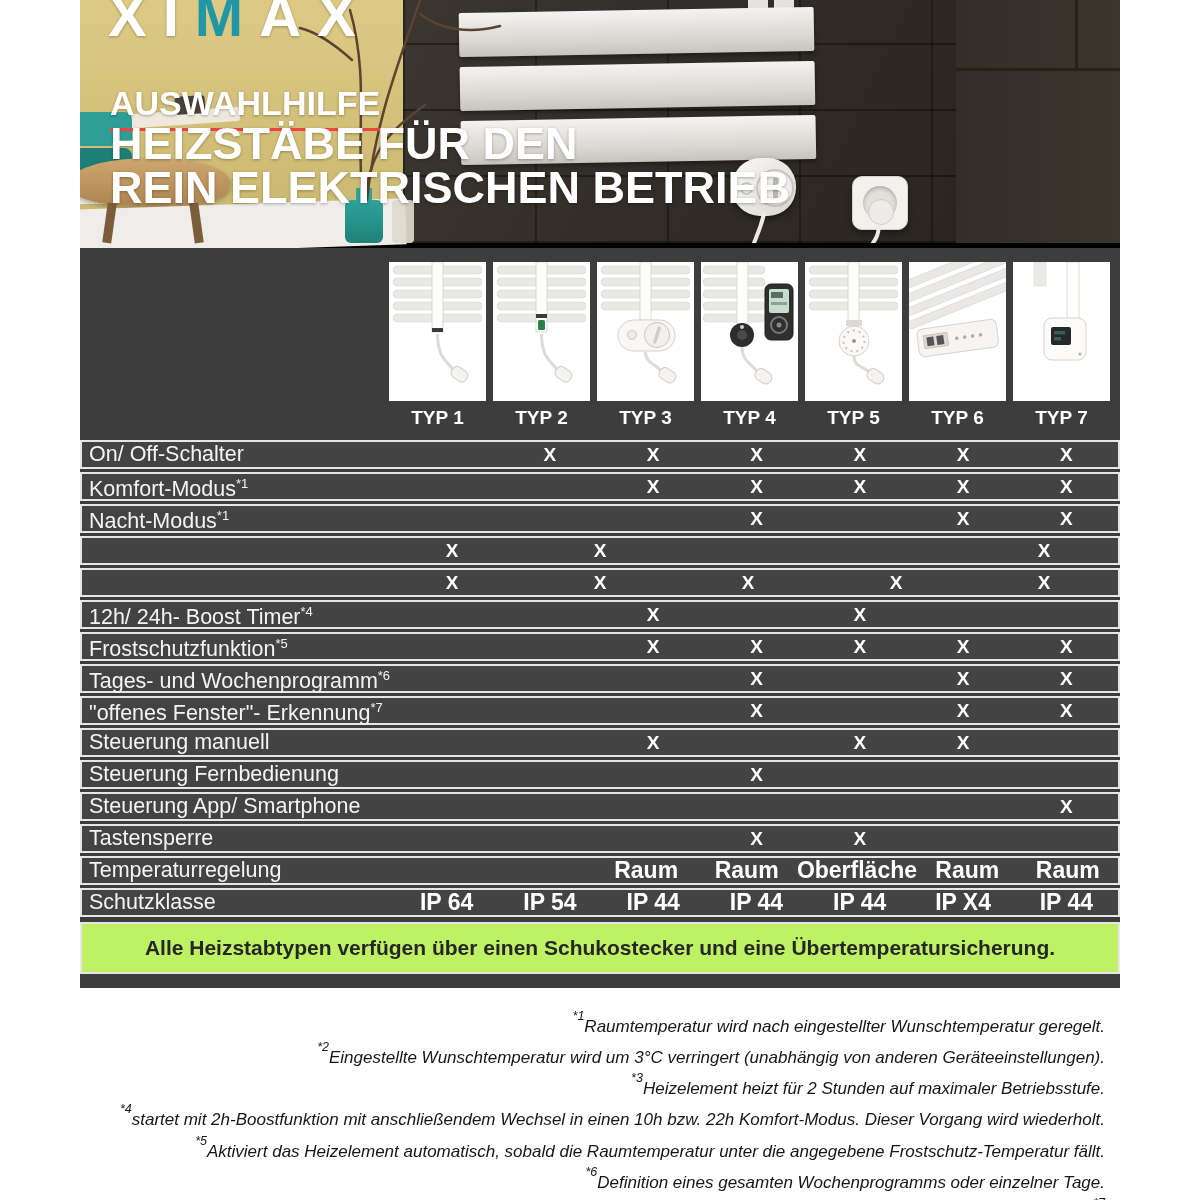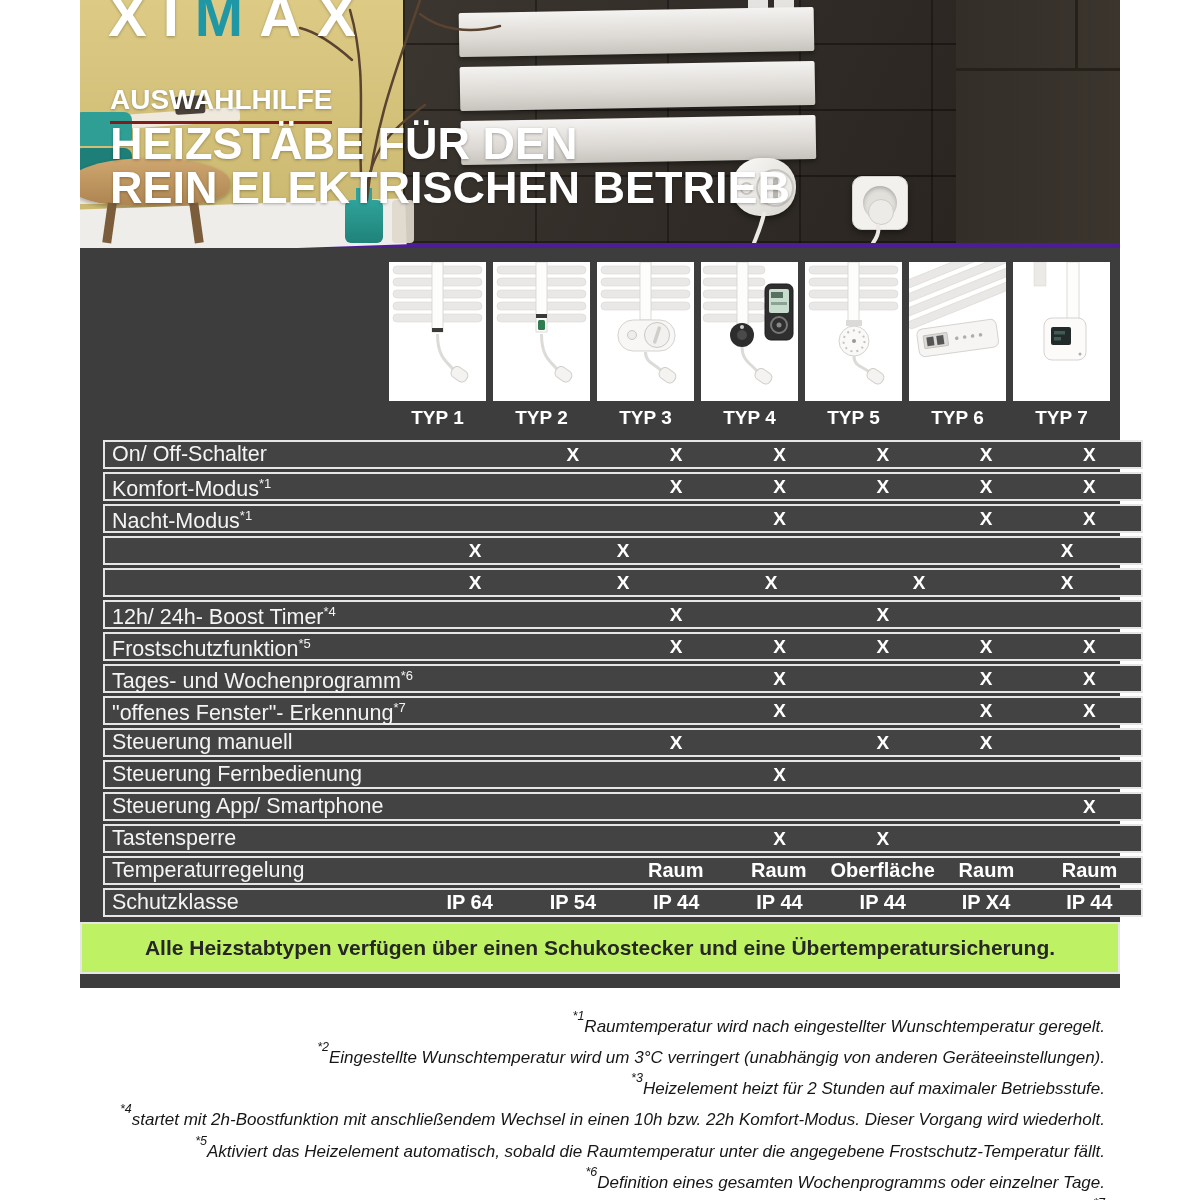--- a/index.html
+++ b/index.html
@@ -1,20 +1,20 @@
 <!DOCTYPE html>
 <html><head>
 <meta charset="utf-8">
 <style>
   html,body{margin:0;padding:0;}
   body{width:1200px;height:1200px;background:#fff;font-family:"Liberation Sans",sans-serif;}
   .page{position:relative;width:1200px;height:1200px;overflow:hidden;background:#fff;}
 
   
-  .photo{position:absolute;left:80px;top:0;width:1040px;height:284px;overflow:hidden;background:#4c1d95;}
+  .photo{position:absolute;left:80px;top:0;width:1040px;height:284px;overflow:hidden;background:#000000;}
   .yellow-wall{position:absolute;left:0;top:0;width:345px;height:243px;background:linear-gradient(180deg,#ddca85,#c9b76e);}
   .tile-wall{position:absolute;left:323px;top:0;width:553px;height:243px;
     background-color:#35302b;
     background-image:
       repeating-linear-gradient(0deg, rgba(0,0,0,.38) 0 2px, transparent 2px 66px),
       repeating-linear-gradient(90deg, rgba(0,0,0,.32) 0 2px, transparent 2px 132px),
       linear-gradient(115deg,#3b362f 0%,#312c27 55%,#2a2520 100%);}
   .cabinet{position:absolute;left:876px;top:0;width:164px;height:243px;background:linear-gradient(90deg,#332e28,#3b352e);}
   .cab-seam-h{position:absolute;left:876px;top:68px;width:164px;height:3px;background:#272219;}
   .cab-seam-v{position:absolute;left:995px;top:0;width:3px;height:68px;background:#272219;}
@@ -44,35 +44,35 @@
   .chair-leg{position:absolute;top:203px;width:9px;height:40px;background:#7b5c3b;}
   .chair-leg.l1{left:25px;transform:rotate(8deg);}
   .chair-leg.l2{left:112px;transform:rotate(-8deg);}
   .vase-neck{position:absolute;left:276px;top:188px;width:16px;height:14px;background:#2fa39a;}
   .vase-body{position:absolute;left:265px;top:200px;width:38px;height:43px;border-radius:6px;background:linear-gradient(180deg,#2fa39a,#1f8279);}
   .bottle{position:absolute;left:312px;top:200px;width:22px;height:43px;border-radius:4px;background:#ded8cc;opacity:.92;}
   .hero-svg{position:absolute;left:0;top:0;z-index:4;}
   .hero-text{position:absolute;z-index:5;color:#fff;text-shadow:0 1px 3px rgba(0,0,0,.3);}
   .logo{left:28px;top:-18px;font-size:58px;font-weight:bold;letter-spacing:16px;}
   .logo .logo-m{color:#1f97a4;text-shadow:none;}
-  .subtitle{left:30px;top:84px;font-size:28px;font-weight:bold;border-bottom:3px solid #7f1d1d;padding-bottom:5px;}
+  .subtitle{left:30px;top:84px;font-size:34px;font-weight:bold;border-bottom:3px solid #ef4444;padding-bottom:5px;}
   .title{left:30px;top:122px;font-size:45px;font-weight:bold;line-height:44px;}
 
   
   .dark-panel{position:absolute;left:80px;top:248px;width:1040px;height:740px;background:#3d3d3d;}
   .strip{position:absolute;left:309px;top:14px;display:flex;gap:7px;}
   .card{width:97px;}
   .thumb{width:97px;height:139px;background:#fff;overflow:hidden;}
   .typ-label{margin-top:6px;text-align:center;color:#fff;font-weight:bold;font-size:19px;}
-  .ftable{position:absolute;left:0;top:192px;width:1040px;padding-left:23px;}
+  .ftable{position:absolute;left:0;top:192px;width:1040px;}
   .trow{display:flex;height:25px;background:#434343;border:2px solid #e6e6e6;margin-bottom:3px;align-items:center;}
   .rlabel{width:306px;padding-left:7px;color:#f4f4f4;font-size:21.5px;line-height:25px;white-space:nowrap;}
   .rlabel sup{font-size:13px;}
   .tcell{flex:1;text-align:center;color:#fff;font-weight:bold;font-size:19px;line-height:25px;}
-  .tcell.small{font-size:20px;}
+  .tcell.small{font-size:23px;}
   .banner{position:absolute;left:0;top:674px;width:1036px;height:48px;background:#bef264;border:2px solid #e6e6e6;
     display:flex;align-items:center;justify-content:center;}
   .banner span{color:#262626;font-weight:bold;font-size:21px;}
 
   
   .footnotes{position:absolute;left:95px;top:1012px;width:1010px;color:#161616;}
   .fn-line{font-style:italic;font-size:17px;line-height:19px;margin-bottom:7.5px;white-space:nowrap;text-align:right;}
   .fn-marker{display:inline-block;width:22px;font-size:12.5px;position:relative;top:-5px;font-style:italic;}
 
   svg{display:block;}

